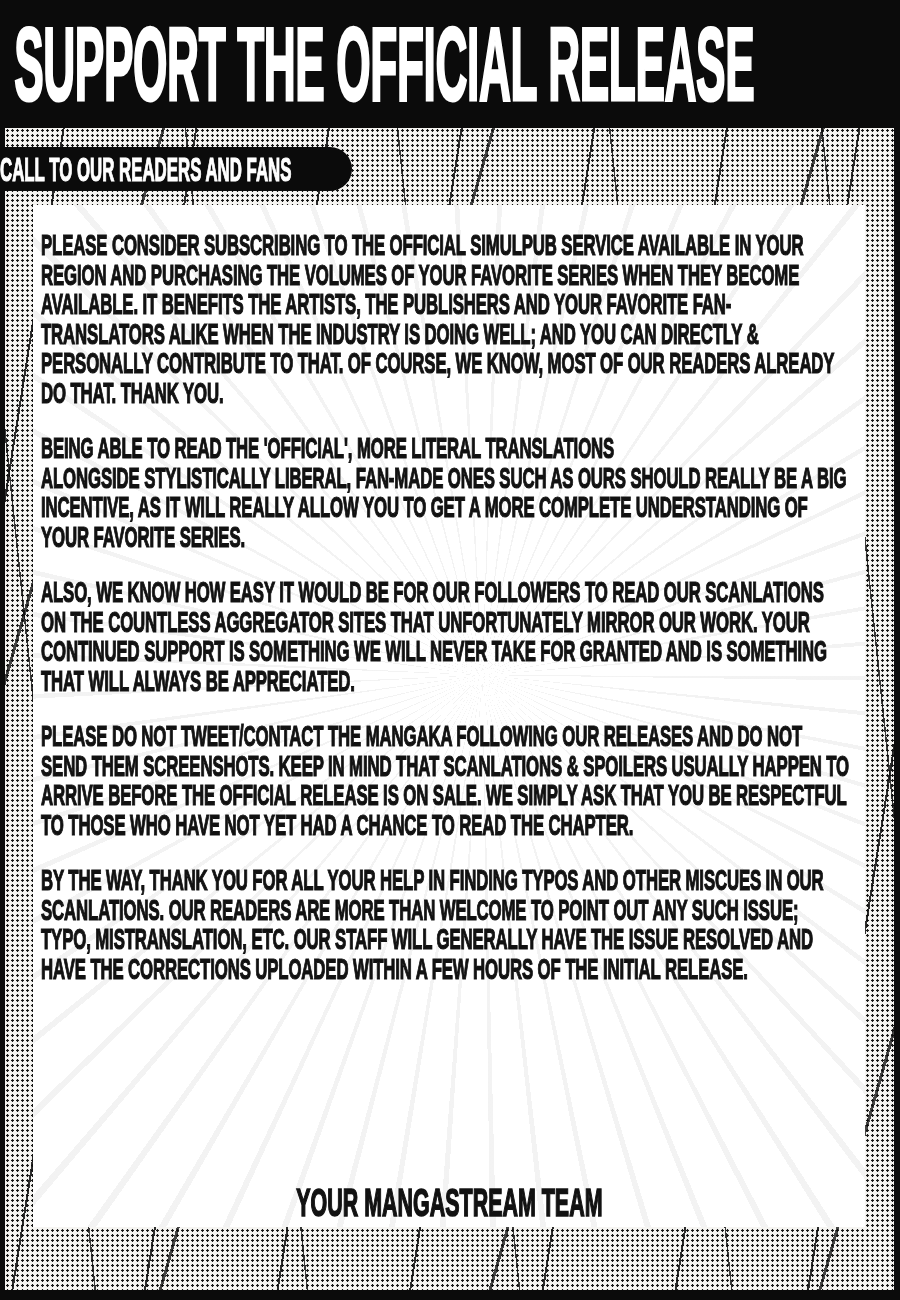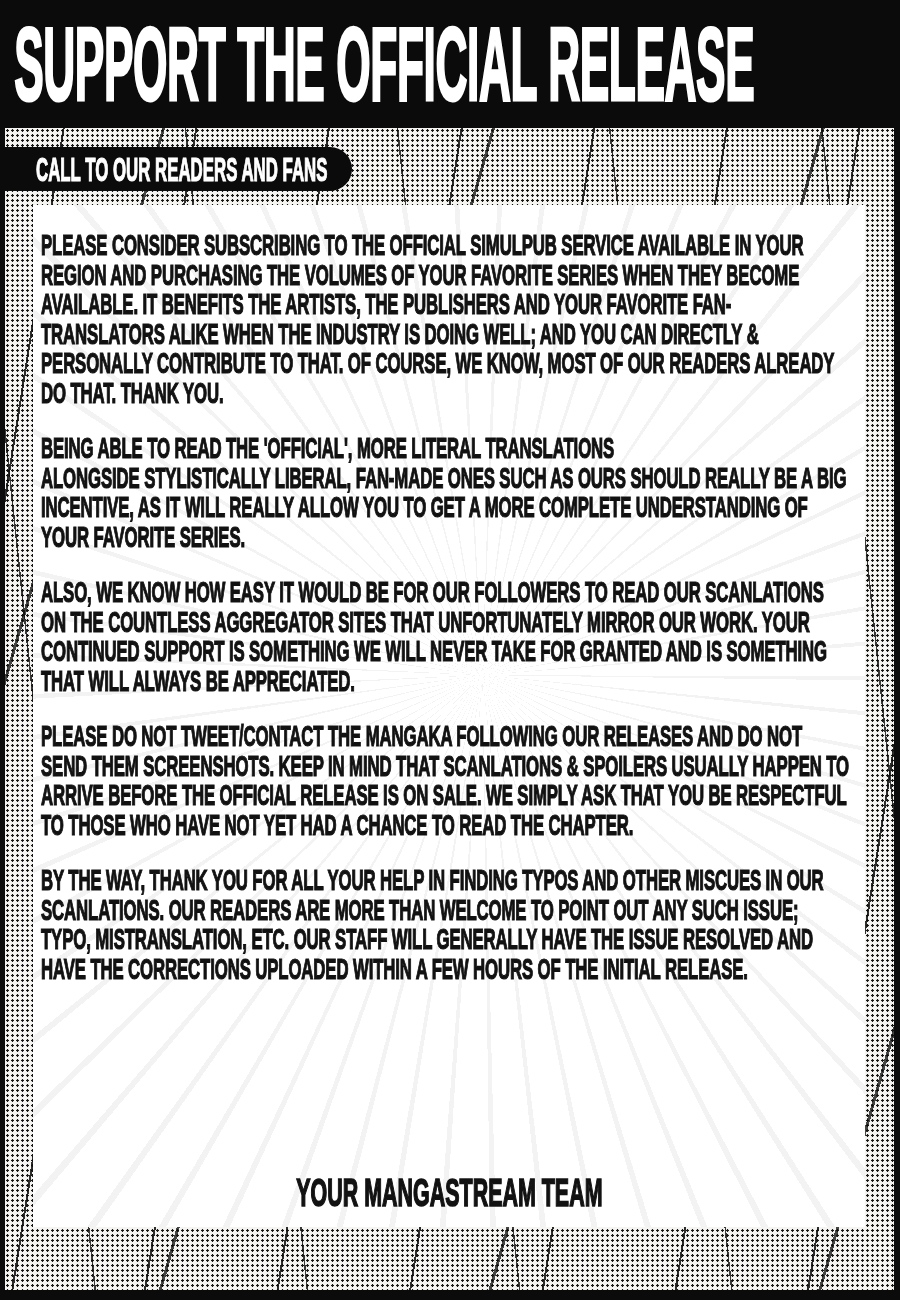--- a/index.html
+++ b/index.html
@@ -31,21 +31,21 @@
       repeating-linear-gradient(84deg,rgba(0,0,0,0) 0 89px,rgba(10,10,10,.8) 89px 90.5px,rgba(0,0,0,0) 90.5px 211px),
       repeating-linear-gradient(106deg,rgba(0,0,0,0) 0 151px,rgba(10,10,10,.75) 151px 154px,rgba(0,0,0,0) 154px 317px),
       radial-gradient(circle,#161616 1.05px,rgba(0,0,0,0) 1.45px),
       #f5f4f1;
     background-size:auto,auto,auto,5px 5px,auto;
   }
   
   .pill{
     position:absolute;left:-5px;top:19px;height:44px;width:352px;
     background:var(--ink,#0b0b0b);border-radius:0 24px 24px 0;
-    display:flex;align-items:center;padding-left:36px;
+    display:flex;align-items:center;
   }
   .pill-label{
     white-space:nowrap;font-weight:700;font-size:33px;line-height:33px;
     color:var(--paper,#fff);
     -webkit-text-stroke:1.2px var(--paper,#fff);
     transform:scaleX(0.51);transform-origin:0 50%;
   }
   
   .panel{
     position:absolute;left:28px;right:29px;top:77px;bottom:63px;
@@ -71,21 +71,21 @@
   }
   .thanks-text{
     white-space:nowrap;font-weight:700;font-size:48px;line-height:48px;
     color:var(--paper,#fff);
     -webkit-text-stroke:2px var(--paper,#fff);
     transform:scaleX(0.45);transform-origin:50% 50%;
   }
   
   .team{
     position:absolute;left:0;right:0;top:968px;height:58px;
-    display:flex;align-items:flex-start;justify-content:center;
+    display:flex;align-items:center;justify-content:center;
   }
   .team-text{
     white-space:nowrap;font-weight:700;font-size:39px;line-height:39px;
     color:#121212;
     -webkit-text-stroke:1.6px #121212;
     transform:scaleX(0.55);transform-origin:50% 50%;
   }
   
   .bottom-strip{
     position:absolute;left:0;right:0;bottom:0;height:10px;

